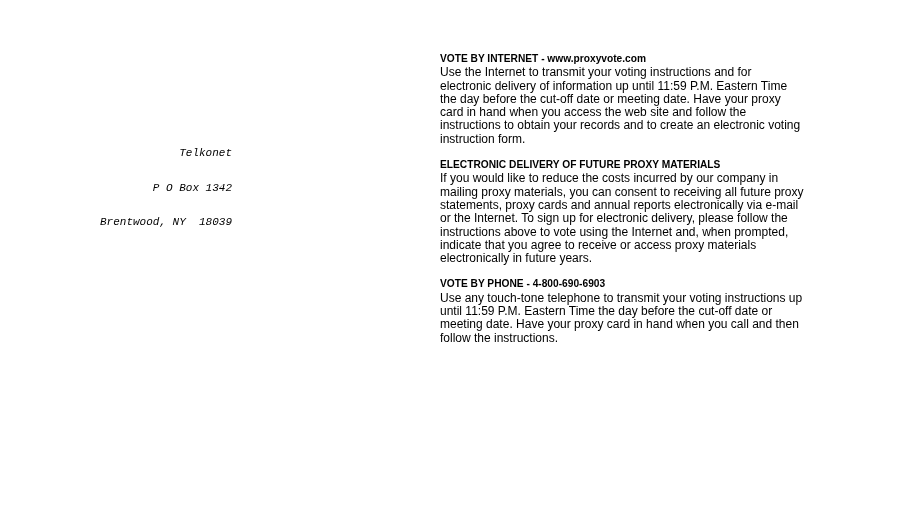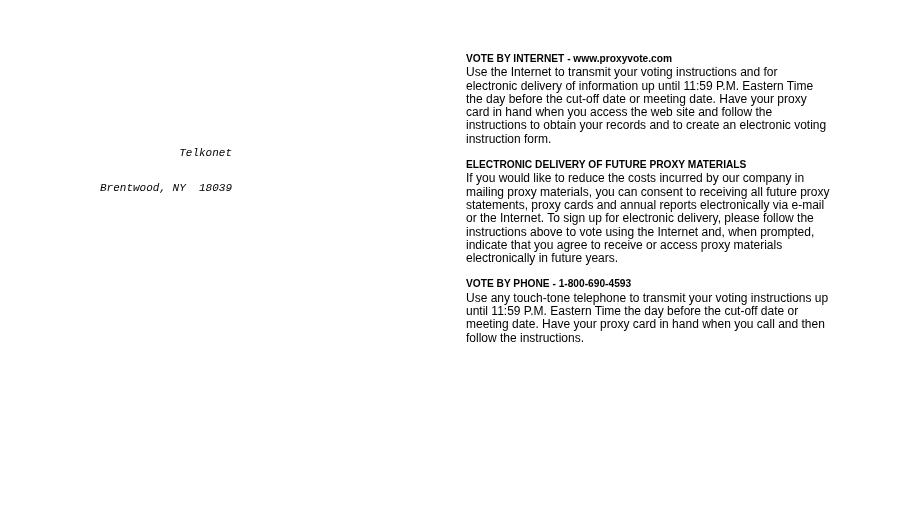--- a/index.html
+++ b/index.html
@@ -30,21 +30,21 @@
     color: #000;
   }
   #address-block div {
     white-space: pre;
     text-align: right;
   }
 
   
   #instructions {
     position: absolute;
-    left: 466px;
+    left: 440px;
     top: 52px;
     width: 364px;
     font-family: "Liberation Sans", sans-serif;
     font-size: 10.2px;
     line-height: 13.3px;
     color: #000;
   }
   .section {
     margin-bottom: 12px;
   }
@@ -62,34 +62,35 @@
     line-height: 13.3px;
     margin: 0;
     text-align: left;
   }
 </style>
 </head>
 <body>
 
 <div id="address-block">
   <div>Telkonet</div>
+  <div>P O Box 1342</div>
   <div>Brentwood, NY  18039</div>
 </div>
 
 <div id="instructions">
 
   <div class="section">
     <div class="section-heading">VOTE BY INTERNET - www.proxyvote.com</div>
     <div class="section-body">Use the Internet to transmit your voting instructions and for electronic delivery of information up until 11:59 P.M. Eastern Time the day before the cut-off date or meeting date. Have your proxy card in hand when you access the web site and follow the instructions to obtain your records and to create an electronic voting instruction form.</div>
   </div>
 
   <div class="section">
     <div class="section-heading">ELECTRONIC DELIVERY OF FUTURE PROXY MATERIALS</div>
     <div class="section-body">If you would like to reduce the costs incurred by our company in mailing proxy materials, you can consent to receiving all future proxy statements, proxy cards and annual reports electronically via e-mail or the Internet. To sign up for electronic delivery, please follow the instructions above to vote using the Internet and, when prompted, indicate that you agree to receive or access proxy materials electronically in future years.</div>
   </div>
 
   <div class="section">
-    <div class="section-heading">VOTE BY PHONE - 1-800-690-4593</div>
+    <div class="section-heading">VOTE BY PHONE - 4-800-690-6903</div>
     <div class="section-body">Use any touch-tone telephone to transmit your voting instructions up until 11:59 P.M. Eastern Time the day before the cut-off date or meeting date. Have your proxy card in hand when you call and then follow the instructions.</div>
   </div>
 
 
 </div>
 
 </body></html>

